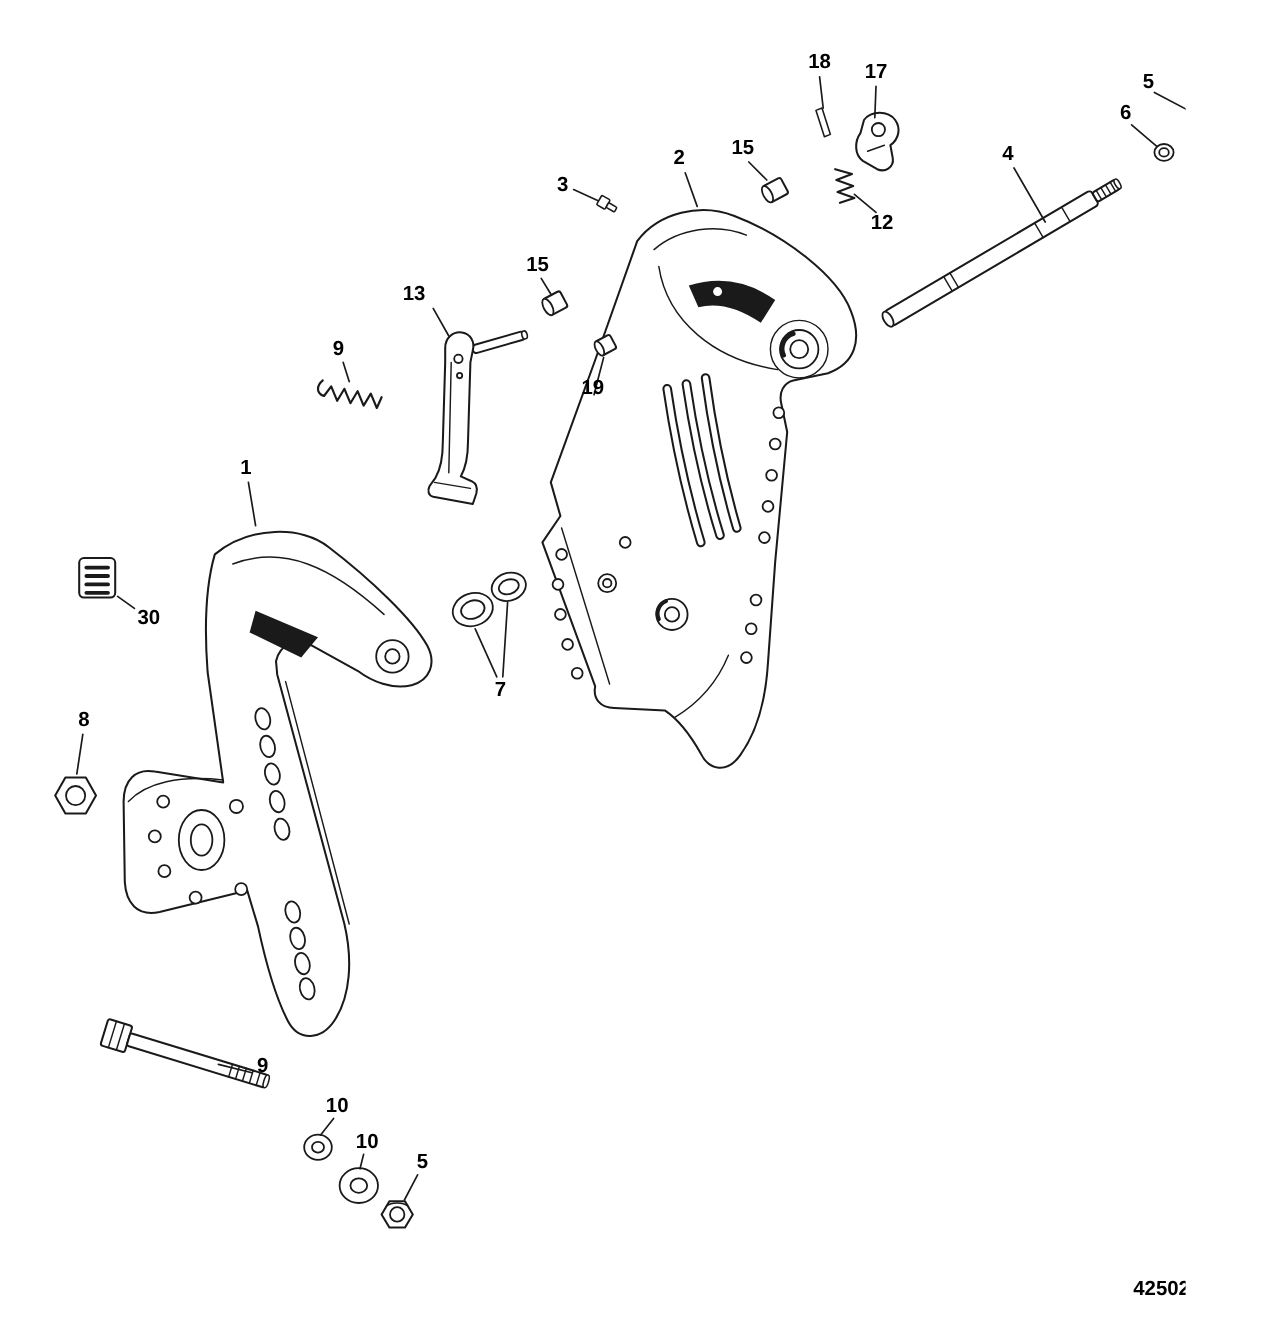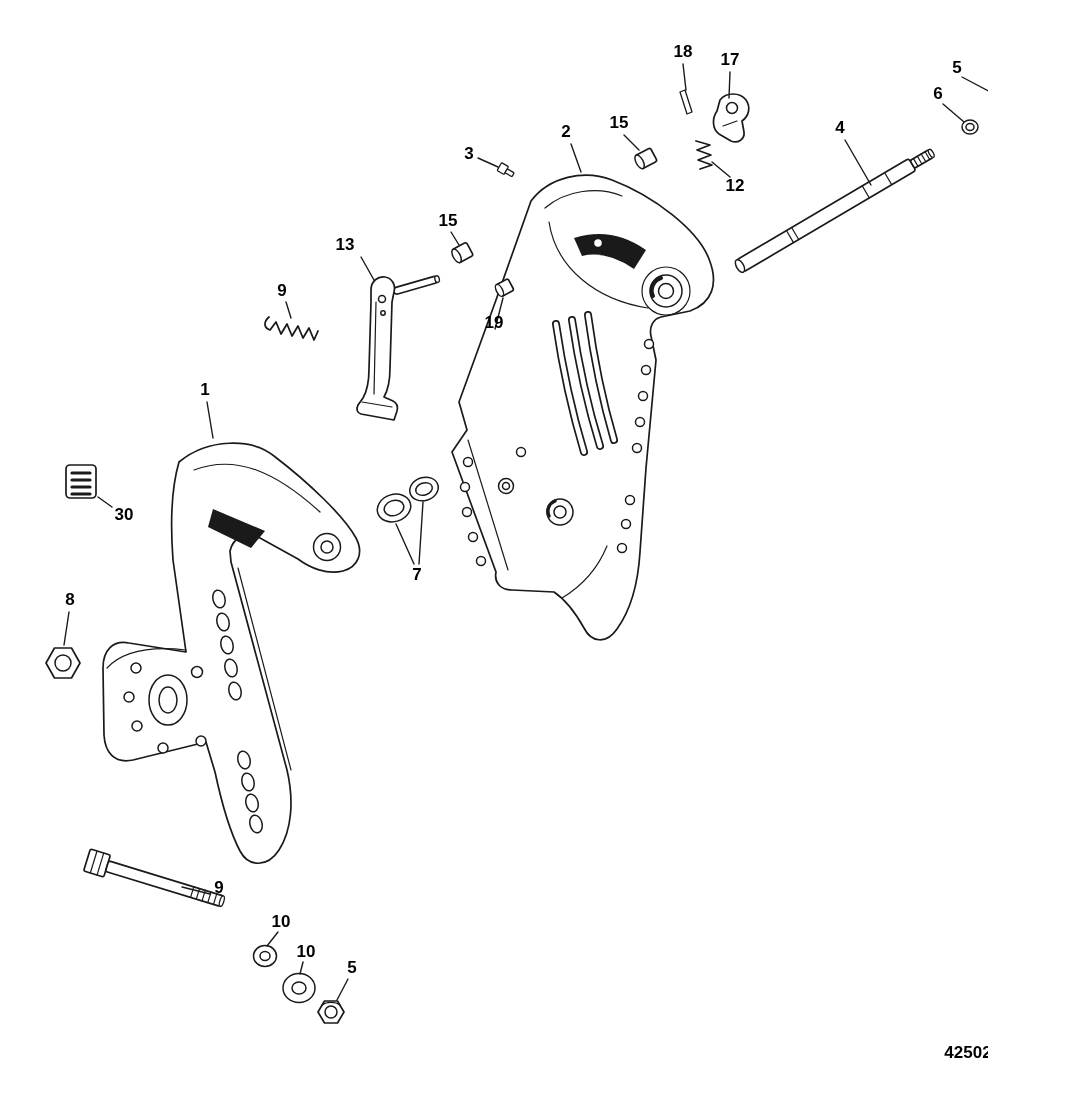--- a/index.html
+++ b/index.html
@@ -20,20 +20,21 @@
     color: #000000;
     white-space: nowrap;
     user-select: none;
   }
   .drawing-number {
     position: absolute;
     transform: translate(-50%, -50%);
     font-weight: bold;
     font-size: 17px;
     color: #000000;
+    margin-top: 21px;
   }
   
   .ol   { fill: #ffffff; stroke: #1a1a1a; stroke-width: 1.7; stroke-linejoin: round; }
   .olt  { fill: #ffffff; stroke: #1a1a1a; stroke-width: 1.3; stroke-linejoin: round; }
   .dt   { fill: none; stroke: #1a1a1a; stroke-width: 1.2; stroke-linecap: round; }
   .dt2  { fill: none; stroke: #1a1a1a; stroke-width: 1.8; stroke-linecap: round; stroke-linejoin: round; }
   .dk   { fill: #1a1a1a; stroke: none; }
   .hole { fill: #ffffff; stroke: #1a1a1a; stroke-width: 1.5; }
   .thick{ fill: none; stroke: #1a1a1a; stroke-width: 4; stroke-linecap: round; }
   .slotO{ fill: none; stroke: #1a1a1a; stroke-width: 8; stroke-linecap: round; }

